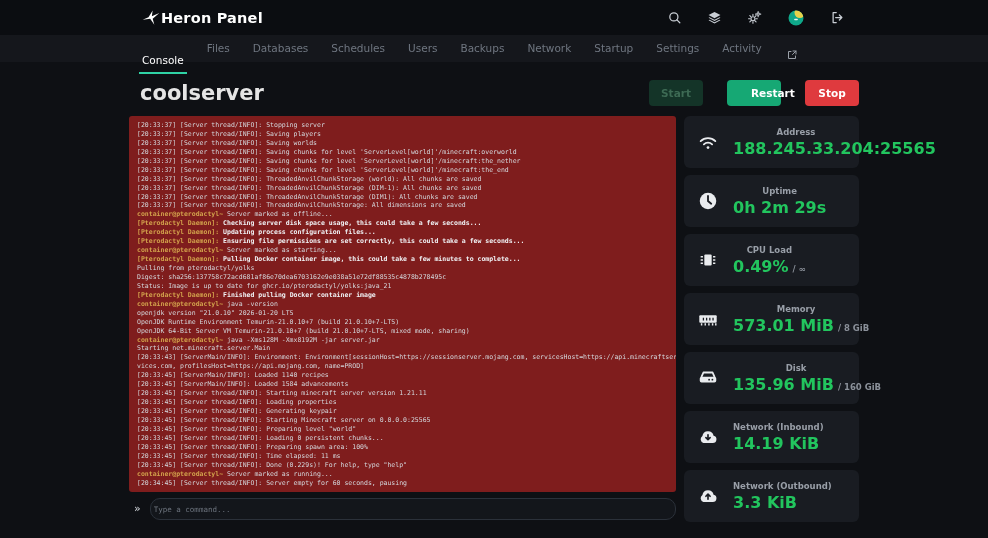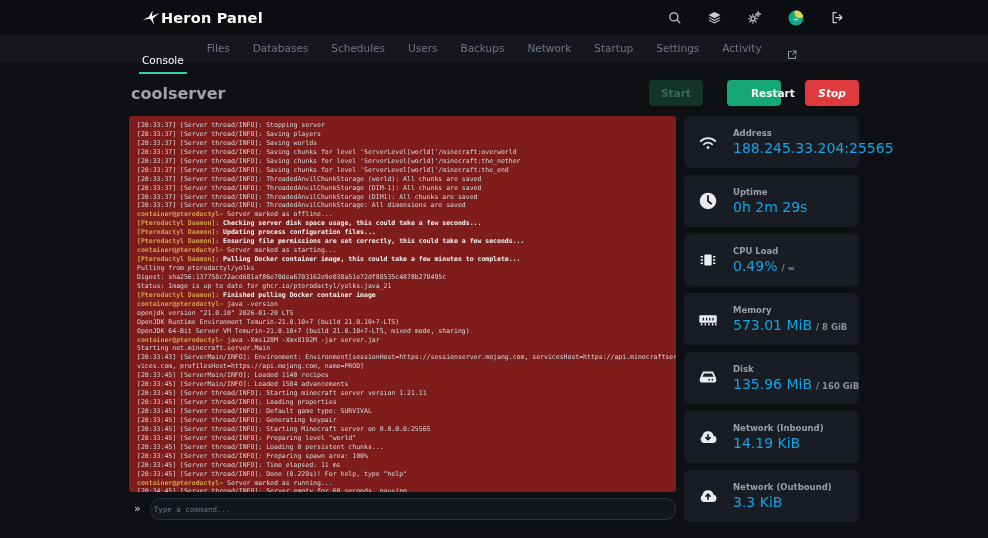--- a/index.html
+++ b/index.html
@@ -23,27 +23,27 @@
   .nav { height:27px; background:#15171c; }
   .nav .content { display:flex; align-items:stretch; gap:17px; padding:0 10px; }
   .tab { display:flex; align-items:center; height:27px; font-size:10.5px; color:#6f7680;
          border-bottom:2px solid transparent; padding:0 3px; cursor:pointer; }
   .tab.active { color:#ffffff; border-bottom-color:var(--accent,#2fd3a5);margin-top:12px; }
   .tab-ext { display:flex; align-items:center; color:#9aa0a8; padding-left:4px; cursor:pointer; }
   .tab-ext svg { width:12px; height:12px; }
 
   
   .title-row { display:flex; align-items:center; justify-content:space-between; margin-top:16px; height:30px; }
-  .server-name { font-size:16px; font-weight:600; color:#a3a3a3; padding-left:2px; }
+  .server-name { font-size:21px; font-weight:600; color:#e5e5e5; padding-left:2px;margin-left:9px; }
   .actions { display:flex; gap:24px; }
   .btn { width:54px; height:26px; border:none; border-radius:4px; font-family:inherit;
          font-size:10.5px; font-weight:bold; cursor:pointer; }
   .btn-start { background:var(--start-bg,#143428); color:#3d6a54; }
   .btn-restart { background:var(--restart-bg,#16a874); color:#ffffff;padding-left:24px; }
-  .btn-stop { background:var(--stop-bg,#df3a3e); color:#ffffff;font-style:italic; }
+  .btn-stop { background:var(--stop-bg,#df3a3e); color:#ffffff; }
 
   
   .main-grid { display:grid; grid-template-columns:547px 175px; gap:8px; margin-top:8px; }
 
   .console-panel { width:547px; height:376px; background:#7f1d1d; border-radius:3px;
                    padding:5px 8px; overflow:hidden;
                    font-family:"DejaVu Sans Mono", monospace; font-size:6.5px; line-height:8.93px; }
   .console-line { white-space:pre; color:#d4d8dd; }
   .console-line .gold { color:var(--gold,#d2a24c); font-weight:bold; }
   .console-line.daemon span.rest { color:#f0f2f5; font-weight:bold;margin-top:44px; }
@@ -53,24 +53,24 @@
   .command-input { flex:1; height:22px; background:#13161b; border:1px solid #2b313a; border-radius:10px;
                    color:#cfd3d8; font-family:"DejaVu Sans Mono", monospace; font-size:7.5px; padding:0 3px; outline:none; }
   .command-input::placeholder { color:#6d747e; }
 
   
   .stats-col { display:flex; flex-direction:column; gap:7px; }
   .stat-card { height:52px; background:#191c22; border-radius:6px; display:flex; align-items:center;
                padding-left:13px; gap:14px; }
   .stat-icon { width:22px; height:22px; color:#e9ebee; display:inline-flex; flex:0 0 auto; }
   .stat-icon svg { width:100%; height:100%; }
-  .stat-text { display:flex; flex-direction:column; gap:2px; min-width:0; }
+  .stat-text { display:flex; flex-direction:column; gap:2px; min-width:0;text-align:center; }
   .stat-label { font-size:8.5px; color:#999fa8; font-weight:600; }
   .stat-value-row { display:flex; align-items:baseline; gap:4px; white-space:nowrap; }
-  .stat-value { font-size:14px; font-weight:normal; color:#0ea5e9; }
+  .stat-value { font-size:16px; font-weight:bold; color:#22c55e; }
   .stat-secondary { font-size:8.5px; color:#8b919a; font-weight:600; }
 </style>
 </head>
 <body>
 
 <div class="header">
   <div class="content">
     <div class="logo-wrap">
       <span class="logo-icon">
           <svg viewBox="0 0 24 24" fill="currentColor">
@@ -184,21 +184,20 @@
           <div class="console-line"><span class="rest">OpenJDK Runtime Environment Temurin-21.0.10+7 (build 21.0.10+7-LTS)</span></div>
           <div class="console-line"><span class="rest">OpenJDK 64-Bit Server VM Temurin-21.0.10+7 (build 21.0.10+7-LTS, mixed mode, sharing)</span></div>
           <div class="console-line"><span class="gold">container@pterodactyl~</span><span class="rest"> java -Xms128M -Xmx8192M -jar server.jar</span></div>
           <div class="console-line"><span class="rest">Starting net.minecraft.server.Main</span></div>
           <div class="console-line"><span class="rest">[20:33:43] [ServerMain/INFO]: Environment: Environment[sessionHost=https://sessionserver.mojang.com, servicesHost=https://api.minecraftser</span></div>
           <div class="console-line"><span class="rest">vices.com, profilesHost=https://api.mojang.com, name=PROD]</span></div>
           <div class="console-line"><span class="rest">[20:33:45] [ServerMain/INFO]: Loaded 1140 recipes</span></div>
           <div class="console-line"><span class="rest">[20:33:45] [ServerMain/INFO]: Loaded 1584 advancements</span></div>
           <div class="console-line"><span class="rest">[20:33:45] [Server thread/INFO]: Starting minecraft server version 1.21.11</span></div>
           <div class="console-line"><span class="rest">[20:33:45] [Server thread/INFO]: Loading properties</span></div>
-          <div class="console-line"><span class="rest">[20:33:45] [Server thread/INFO]: Default game type: SURVIVAL</span></div>
           <div class="console-line"><span class="rest">[20:33:45] [Server thread/INFO]: Generating keypair</span></div>
           <div class="console-line"><span class="rest">[20:33:45] [Server thread/INFO]: Starting Minecraft server on 0.0.0.0:25565</span></div>
           <div class="console-line"><span class="rest">[20:33:45] [Server thread/INFO]: Preparing level "world"</span></div>
           <div class="console-line"><span class="rest">[20:33:45] [Server thread/INFO]: Loading 0 persistent chunks...</span></div>
           <div class="console-line"><span class="rest">[20:33:45] [Server thread/INFO]: Preparing spawn area: 100%</span></div>
           <div class="console-line"><span class="rest">[20:33:45] [Server thread/INFO]: Time elapsed: 11 ms</span></div>
           <div class="console-line"><span class="rest">[20:33:45] [Server thread/INFO]: Done (0.229s)! For help, type "help"</span></div>
           <div class="console-line"><span class="gold">container@pterodactyl~</span><span class="rest"> Server marked as running...</span></div>
           <div class="console-line"><span class="rest">[20:34:45] [Server thread/INFO]: Server empty for 60 seconds, pausing</span></div>
         </div>

